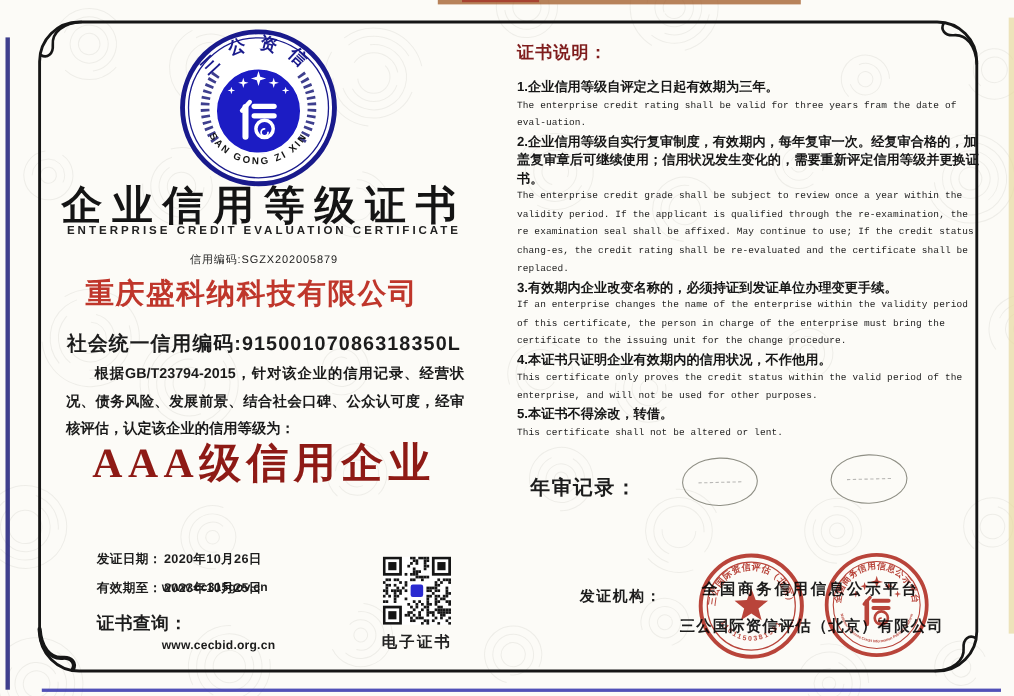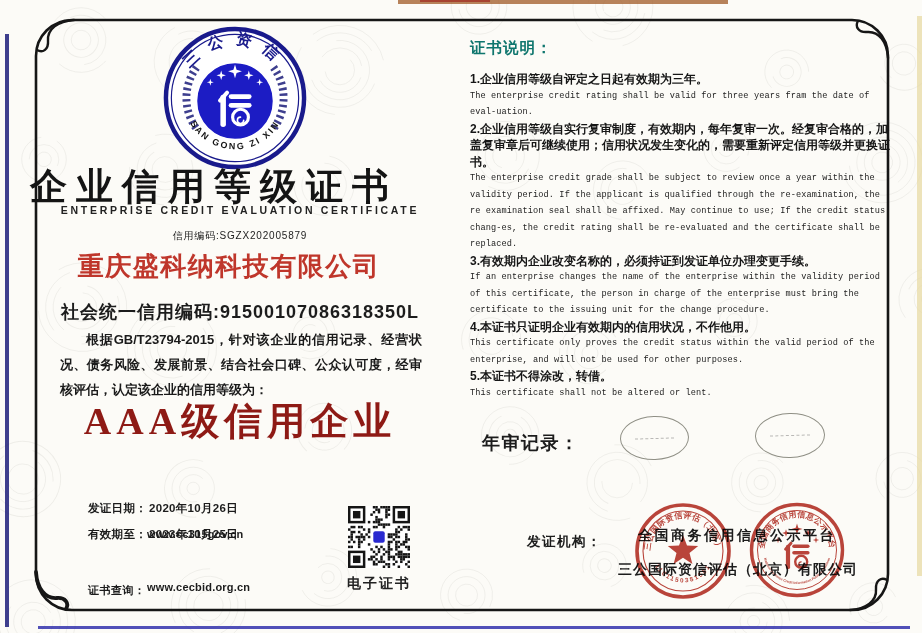--- a/index.html
+++ b/index.html
@@ -16,44 +16,44 @@
   
   .edge-left{left:5px;top:34px;bottom:6px;width:4px;background:#1d1d7a;opacity:.85;}
   .edge-bottom{left:38px;right:12px;bottom:4px;height:3px;background:#2626a8;opacity:.8;}
   .edge-top{left:398px;top:0;width:330px;height:4px;background:#a05a26;opacity:.75;}
   .edge-top2{left:420px;top:0;width:70px;height:2px;background:#a33327;opacity:.8;}
   .edge-right{right:0;top:16px;width:5px;height:560px;background:#e7d9a0;opacity:.7;}
 
   
   .emblem{left:161px;top:24px;width:148px;height:148px;}
 
-  .title{left:30px;top:162px;width:420px;font-family:"Liberation Serif","DejaVu Serif",serif;
+  .title{left:30px;top:162px;width:420px;text-align:center;font-family:"Liberation Serif","DejaVu Serif",serif;
          font-size:37px;font-weight:bold;letter-spacing:9px;color:#141414;white-space:nowrap;}
   .subtitle{left:30px;top:204px;width:420px;text-align:center;font-size:10.5px;font-weight:bold;
             letter-spacing:2.7px;color:#222;white-space:nowrap;}
   .credit-code{left:30px;top:229px;width:420px;text-align:center;font-size:10px;font-weight:normal;letter-spacing:.8px;}
   .company{left:19px;top:249px;width:420px;text-align:center;font-size:26px;font-weight:bold;
            color:#bf362b;letter-spacing:1.5px;}
   .uscc{left:30px;top:300px;width:420px;text-align:center;font-size:18px;font-weight:bold;letter-spacing:1px;}
   .statement{left:60px;top:327px;width:362px;font-size:13px;font-weight:bold;line-height:25px;
              text-indent:2em;text-align:justify;color:#1a1a1a;}
   .rating{left:30px;top:396px;width:420px;text-align:center;font-family:"Liberation Serif","DejaVu Serif",serif;
           font-size:38px;font-weight:bold;color:#8e1a15;letter-spacing:5px;white-space:nowrap;}
 
   .issue-row{left:88px;font-size:11.5px;font-weight:bold;white-space:nowrap;letter-spacing:.3px;}
   .issue-row .val{margin-left:2px;}
-  .q-label{left:88px;top:583px;font-size:11px;font-weight:bold;letter-spacing:.5px;}
+  .q-label{left:88px;top:557px;font-size:16px;font-weight:bold;letter-spacing:.5px;}
   .q-url{left:147px;font-size:11px;font-weight:bold;letter-spacing:.2px;}
 
   .qr{left:348px;top:506px;width:62px;height:62px;}
   .qr-label{left:328px;top:575px;width:102px;text-align:center;font-family:"Liberation Serif","DejaVu Serif",serif;
             font-size:14px;font-weight:bold;letter-spacing:2px;color:#222;}
 
   .notes{left:470px;top:38px;width:424px;}
-  .notes h2{margin:0 0 12px 0;font-size:15.5px;font-weight:bold;letter-spacing:1px;color:#0f766e;}
+  .notes h2{margin:0 0 12px 0;font-size:15.5px;font-weight:bold;letter-spacing:1px;color:#7f1d1d;}
   .notes p{margin:0;}
   .notes .zh{font-size:12px;font-weight:bold;line-height:16.5px;color:#161616;}
   .notes .en{font-family:"Liberation Mono","DejaVu Sans Mono",monospace;font-size:8.6px;line-height:16.5px;
              letter-spacing:.1px;color:#222;}
 
   .annual-label{left:482px;top:431px;font-size:18px;font-weight:bold;letter-spacing:1.5px;}
   .oval{border:1.2px solid #8f8f85;border-radius:50%;transform:rotate(-1.5deg);
         display:flex;align-items:center;justify-content:center;}
   .oval-1{left:620px;top:416px;width:67px;height:42px;}
   .oval-2{left:755px;top:413px;width:68px;height:43px;}

